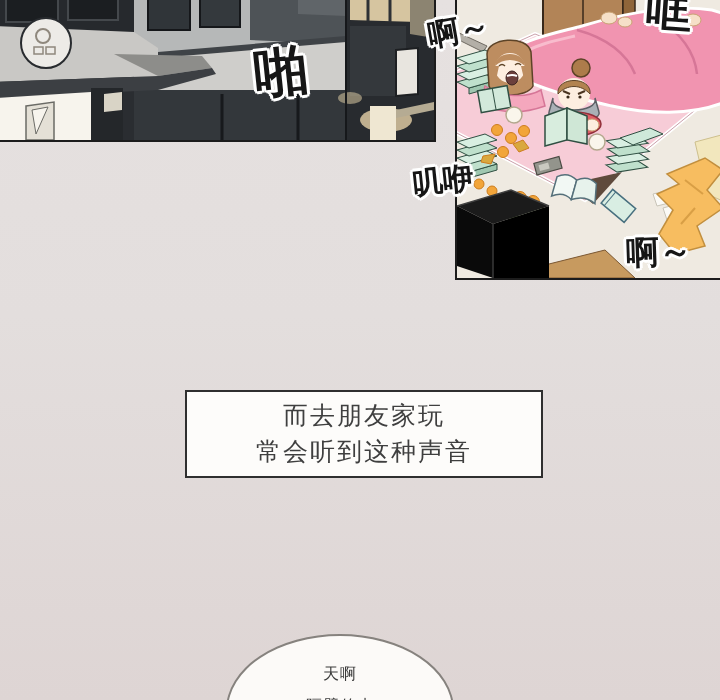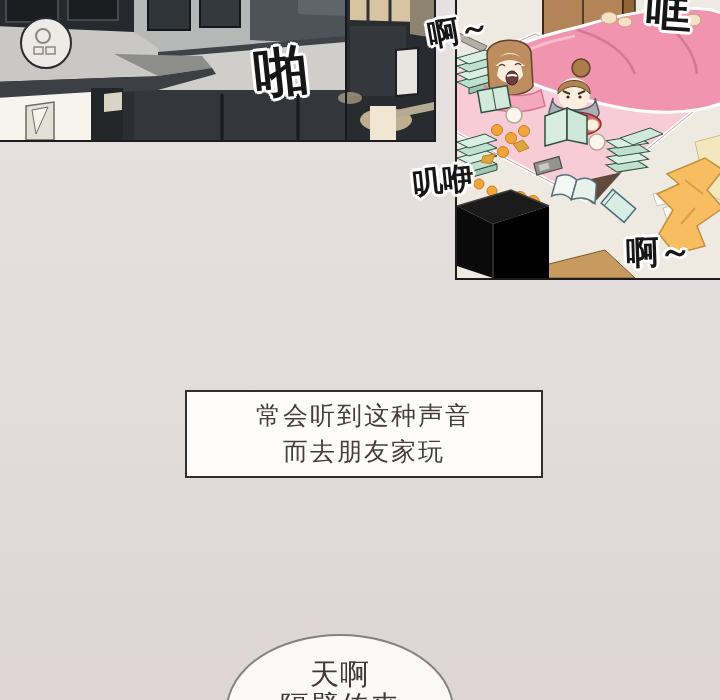--- a/index.html
+++ b/index.html
@@ -42,21 +42,21 @@
   }
   #narration-box .cap-line{
     font-size:25px;line-height:36px;color:#3f3f3f;letter-spacing:2px;text-align:center;
   }
   #speech-bubble{
     position:absolute;left:226px;top:634px;width:228px;height:152px;
     background:#fcfaf8;border:2px solid #86827e;border-radius:50%;
     box-sizing:border-box;z-index:4;text-align:center;
   }
   #speech-bubble .bub-line{
-    font-size:29px;line-height:32px;color:#3a3a3a;letter-spacing:1px;
+    font-size:16px;line-height:32px;color:#3a3a3a;letter-spacing:1px;
   }
   #speech-bubble .bub-inner{padding-top:22px;}
 </style>
 </head>
 <body>
 
 <div class="page">
 
   <div class="panel" id="street-panel">
     <svg viewBox="0 0 438 144" preserveAspectRatio="none">
@@ -249,22 +249,22 @@
     </svg>
   </div>
 
   <span class="sfx" id="sfx-slam">啪</span>
   <span class="sfx" id="sfx-ah-top">啊～</span>
   <span class="sfx" id="sfx-clatter">哐</span>
   <span class="sfx" id="sfx-squeak">叽咿</span>
   <span class="sfx" id="sfx-ah-bottom">啊～</span>
 
   <div id="narration-box">
+    <div class="cap-line">而去朋友家玩</div>
     <div class="cap-line">常会听到这种声音</div>
-    <div class="cap-line">而去朋友家玩</div>
   </div>
 
   <div id="speech-bubble">
     <div class="bub-inner">
       <div class="bub-line">天啊</div>
       <div class="bub-line">隔壁传来</div>
     </div>
   </div>
 
 </div>

